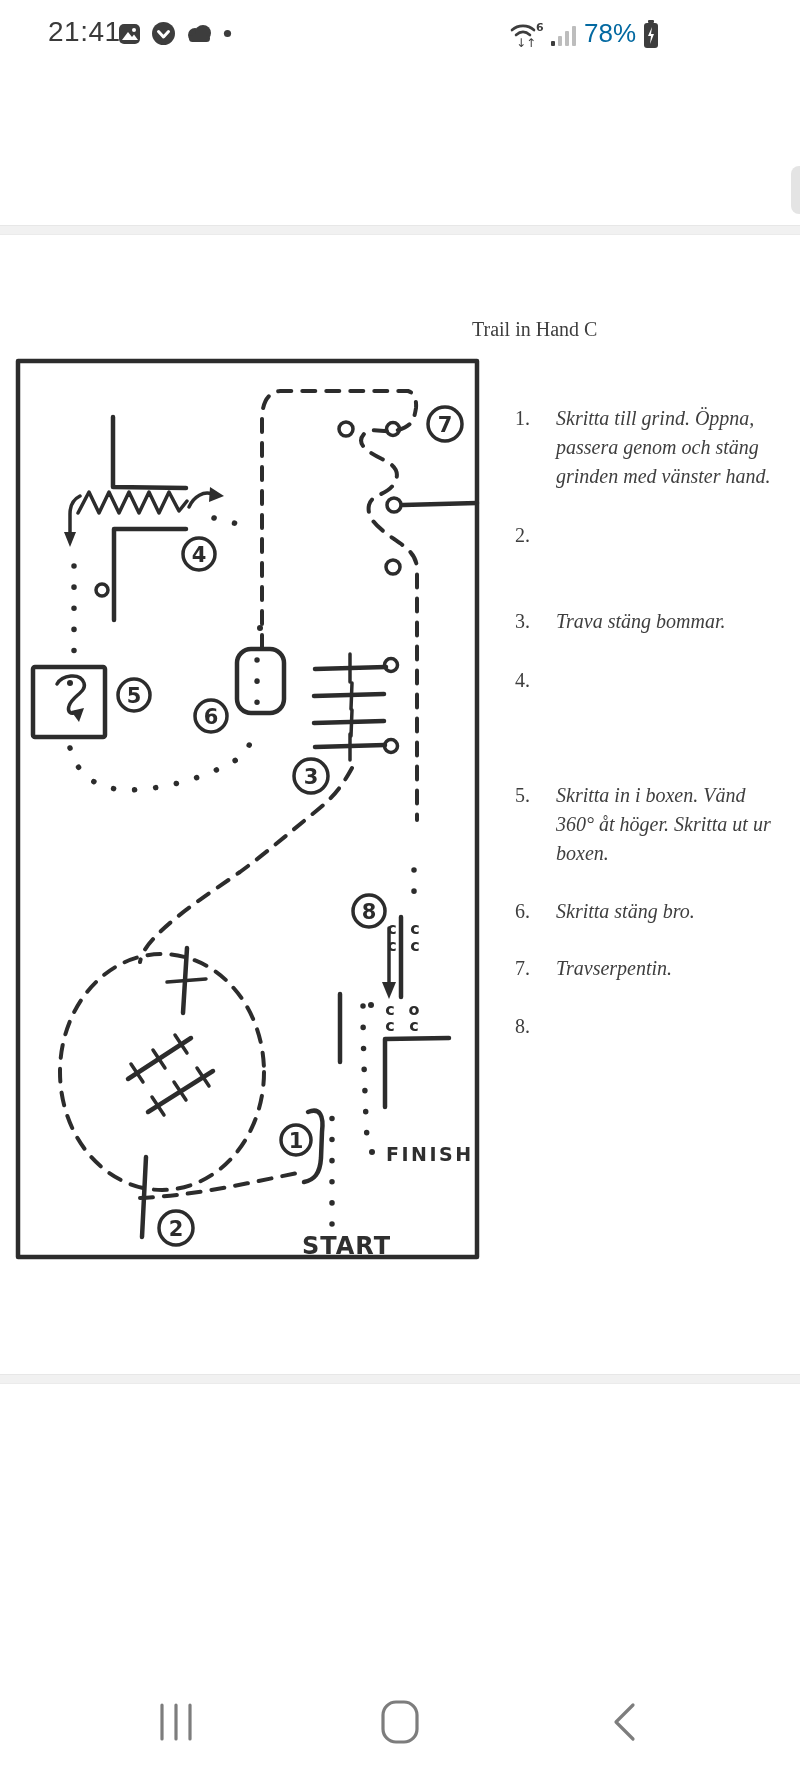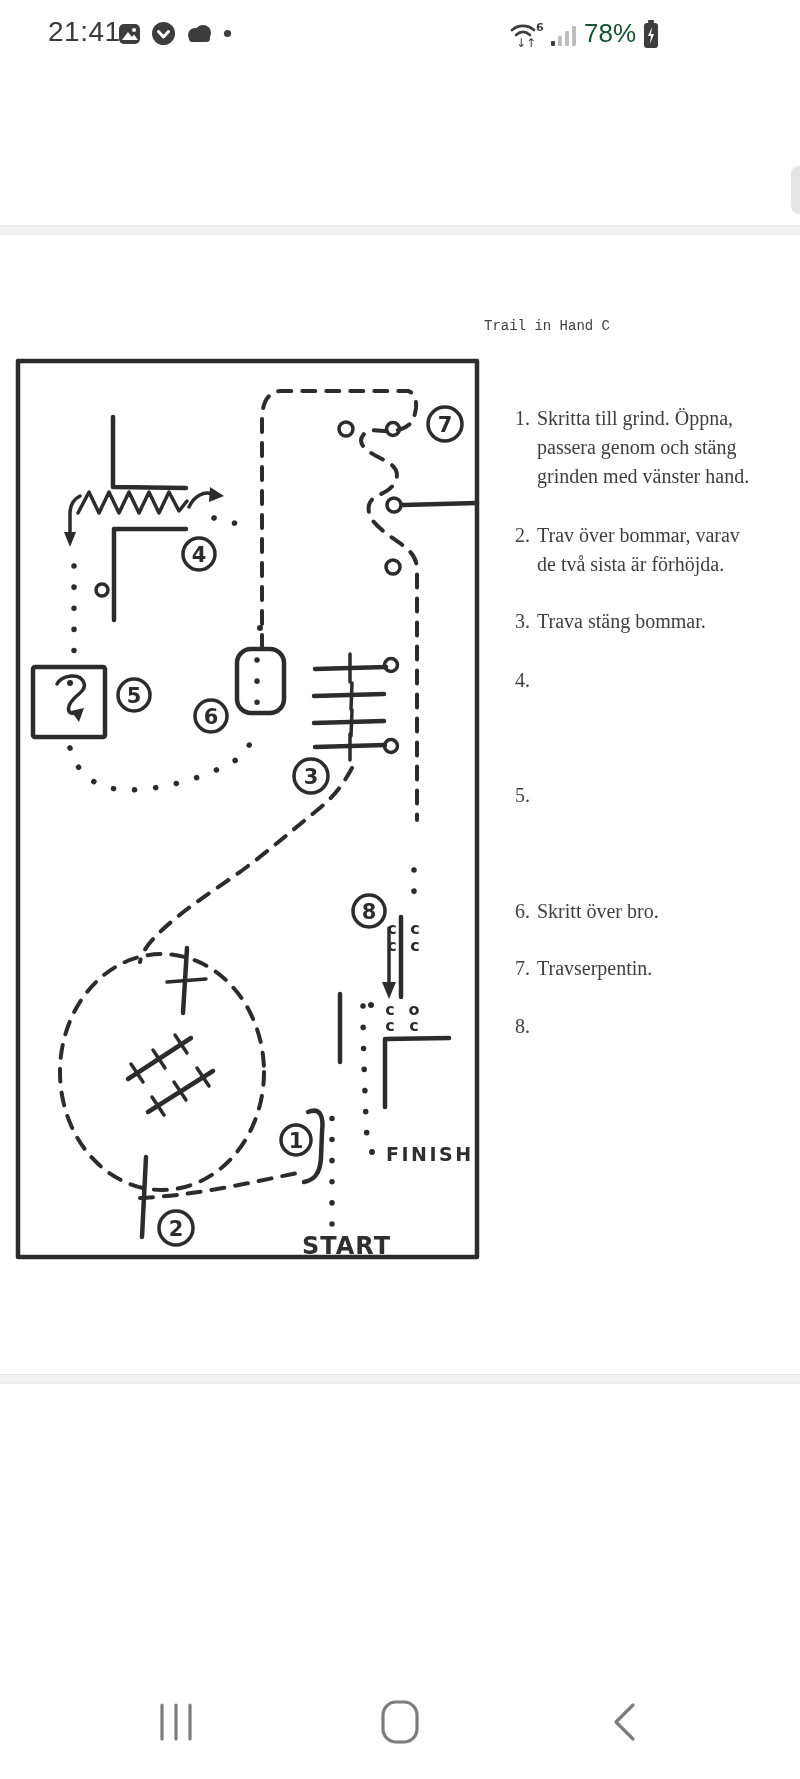--- a/index.html
+++ b/index.html
@@ -3,36 +3,36 @@
 <meta charset="utf-8">
 <style>
   html,body{margin:0;padding:0;background:#ffffff;}
   .screen{position:relative;width:800px;height:1779px;background:#ffffff;overflow:hidden;
           font-family:"Liberation Sans",sans-serif;}
   
   .statusbar{position:absolute;left:0;top:0;width:800px;height:64px;}
   .time{position:absolute;left:48px;top:16px;font-size:28px;color:#3a3a3a;letter-spacing:.5px;}
   .notif-icons{position:absolute;left:118px;top:21px;display:flex;align-items:center;gap:9px;}
   .right-status{position:absolute;left:508px;top:18px;display:flex;align-items:center;gap:6px;}
-  .battery-text{font-size:26px;color:#14532d;}
+  .battery-text{font-size:26px;color:#0369a1;}
   
   .band{position:absolute;left:0;width:800px;height:8px;background:#f1f1f1;
         border-top:1px solid #e7e7e7;border-bottom:1px solid #ebebeb;}
   .band.top{top:225px;}
   .band.bottom{top:1374px;}
   .edge-handle{position:absolute;right:0;top:166px;width:9px;height:48px;background:#e4e4e4;
                border-radius:8px 0 0 8px;}
   
-  .doc-title{position:absolute;left:484px;top:318px;font-family:Liberation Mono, monospace;
-             font-size:14px;color:#3e3e3e;}
+  .doc-title{position:absolute;left:472px;top:318px;font-family:Liberation Serif, serif;
+             font-size:20px;color:#3e3e3e;}
   .instructions{position:absolute;left:0;top:0;}
   .instr{position:absolute;left:498px;display:flex;font-family:"Liberation Serif",serif;
          font-size:20px;line-height:29px;color:#3e3e3e;}
   .instr .num{display:inline-block;width:32px;text-align:right;flex:none;}
-  .instr .txt{white-space:pre;margin-left:7px;}
+  .instr .txt{white-space:pre;margin-left:26px;font-style:italic;}
   
   .diagram{position:absolute;left:0;top:0;}
   .ink{stroke:#2c2c2c;fill:none;stroke-linecap:round;stroke-linejoin:round;}
   .solid{stroke-width:4.5;}
   .thin{stroke-width:3.5;}
   .dots{stroke-width:5.5;stroke-dasharray:0.1 21;}
   .dash{stroke-width:4;stroke-dasharray:13 11;}
   .fillink{fill:#2c2c2c;stroke:none;}
   .marker-circle{stroke:#2c2c2c;stroke-width:3.5;fill:none;}
   .marker-num{fill:#2c2c2c;font-family:"DejaVu Sans",sans-serif;font-size:21px;font-weight:700;
@@ -102,36 +102,37 @@
 
   <div class="instructions">
     <div class="instr" style="top:404px">
       <span class="num">1.</span>
       <span class="txt">Skritta till grind. Öppna,
 passera genom och stäng
 grinden med vänster hand.</span>
     </div>
     <div class="instr" style="top:521px">
       <span class="num">2.</span>
-      <span class="txt">Trav över bommar, varav
-de två sista är förhöjda.</span>
     </div>
     <div class="instr" style="top:607px">
       <span class="num">3.</span>
       <span class="txt">Trava stäng bommar.</span>
     </div>
     <div class="instr" style="top:666px">
       <span class="num">4.</span>
     </div>
     <div class="instr" style="top:781px">
       <span class="num">5.</span>
+      <span class="txt">Skritta in i boxen. Vänd
+360° åt höger. Skritta ut ur
+boxen.</span>
     </div>
     <div class="instr" style="top:897px">
       <span class="num">6.</span>
-      <span class="txt">Skritt över bro.</span>
+      <span class="txt">Skritta stäng bro.</span>
     </div>
     <div class="instr" style="top:954px">
       <span class="num">7.</span>
       <span class="txt">Travserpentin.</span>
     </div>
     <div class="instr" style="top:1012px">
       <span class="num">8.</span>
     </div>
   </div>
 

